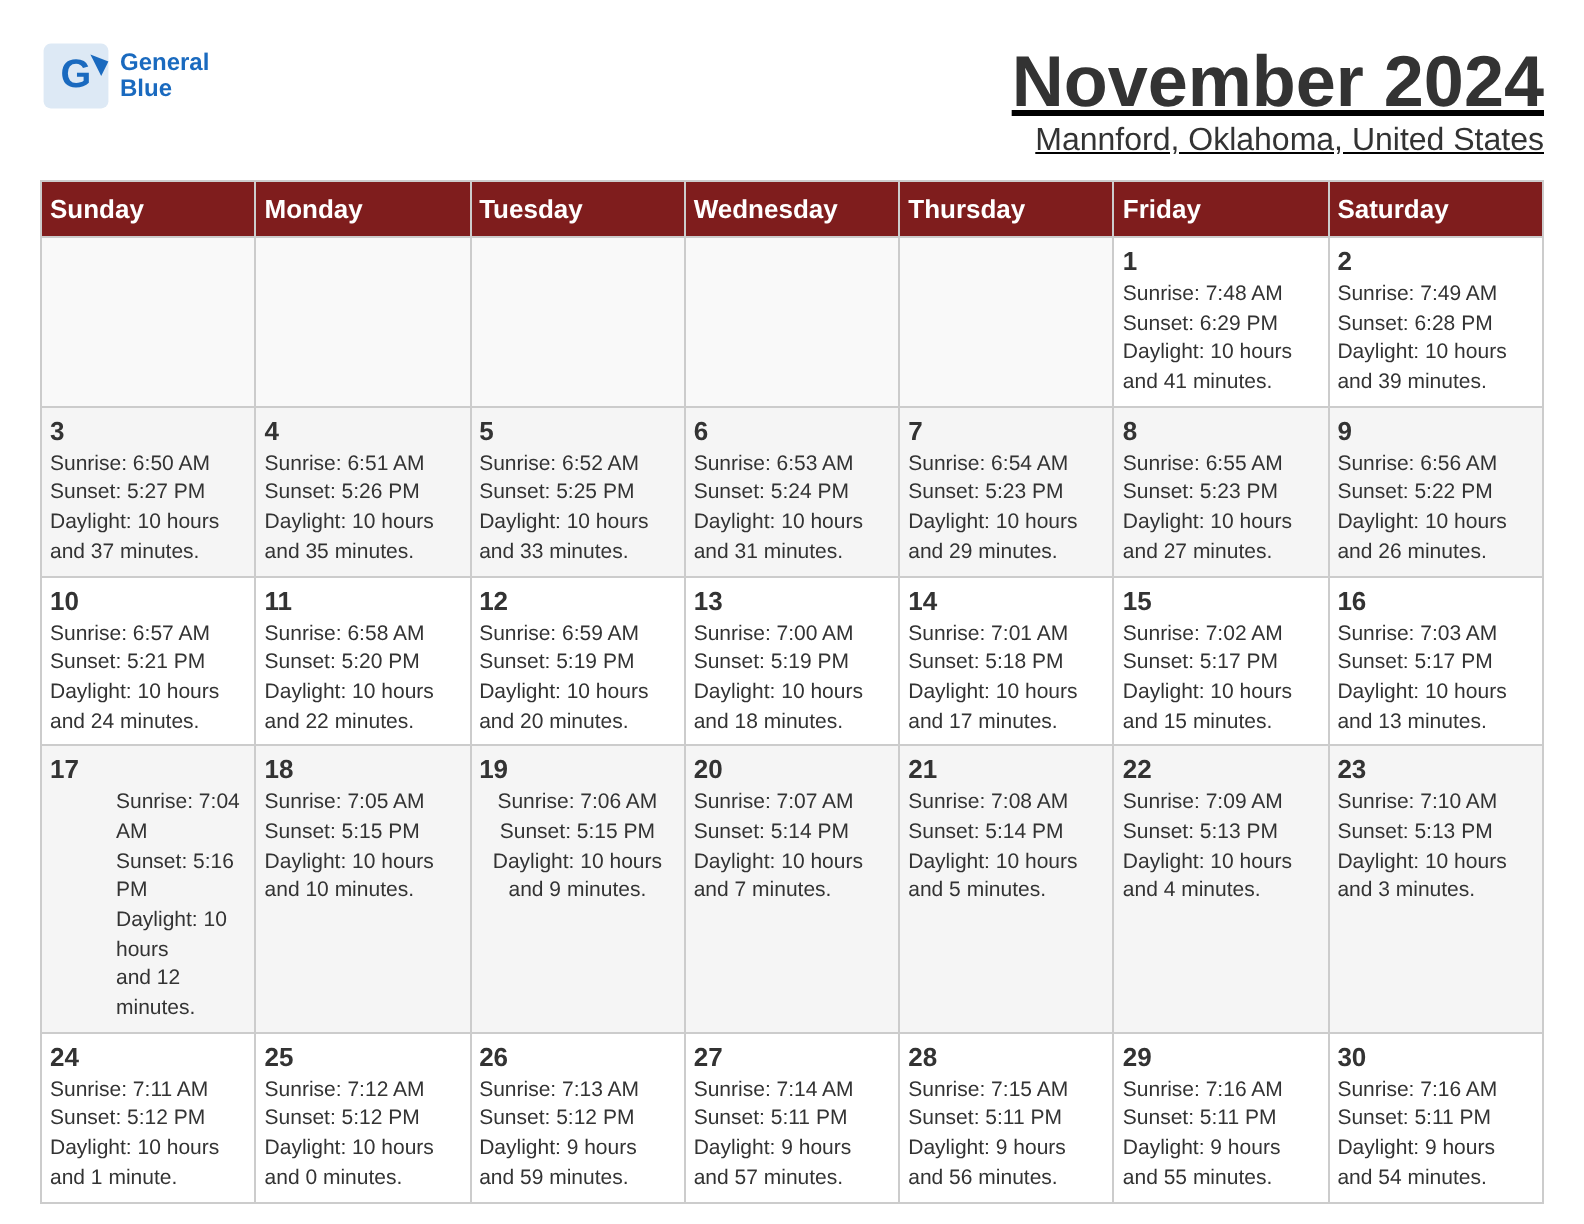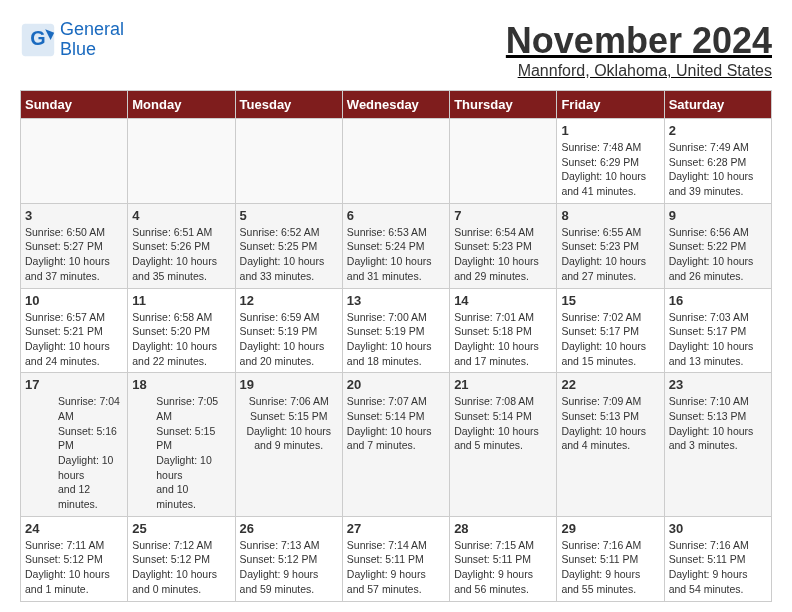--- a/index.html
+++ b/index.html
@@ -15,22 +15,22 @@
       justify-content: space-between;
       align-items: flex-start;
       margin-bottom: 10px;
     }
     .logo {
       display: flex;
       align-items: center;
       gap: 4px;
     }
     .logo-text {
-      font-size: 18px;
-      font-weight: normal;
+      font-size: 12px;
+      font-weight: bold;
       color: #333;
       line-height: 1.1;
     }
     .logo-text span {
       color: #1a6abf;
     }
     .logo-icon {
       width: 36px;
       height: 36px;
     }
@@ -251,21 +251,21 @@
       <tr>
         <td>
           <span class="day-number">17</span>
           <div class="day-info" style="white-space: pre-line; margin-left: 33px;">Sunrise: 7:04 AM
 Sunset: 5:16 PM
 Daylight: 10 hours
 and 12 minutes.</div>
         </td>
         <td>
           <span class="day-number">18</span>
-          <div class="day-info" style="white-space: pre-line; margin-left: 24px;">Sunrise: 7:05 AM
+          <div class="day-info" style="white-space: pre-line;">Sunrise: 7:05 AM
 Sunset: 5:15 PM
 Daylight: 10 hours
 and 10 minutes.</div>
         </td>
         <td>
           <span class="day-number">19</span>
           <div class="day-info" style="white-space: pre-line; text-align: center;">Sunrise: 7:06 AM
 Sunset: 5:15 PM
 Daylight: 10 hours
 and 9 minutes.</div>

